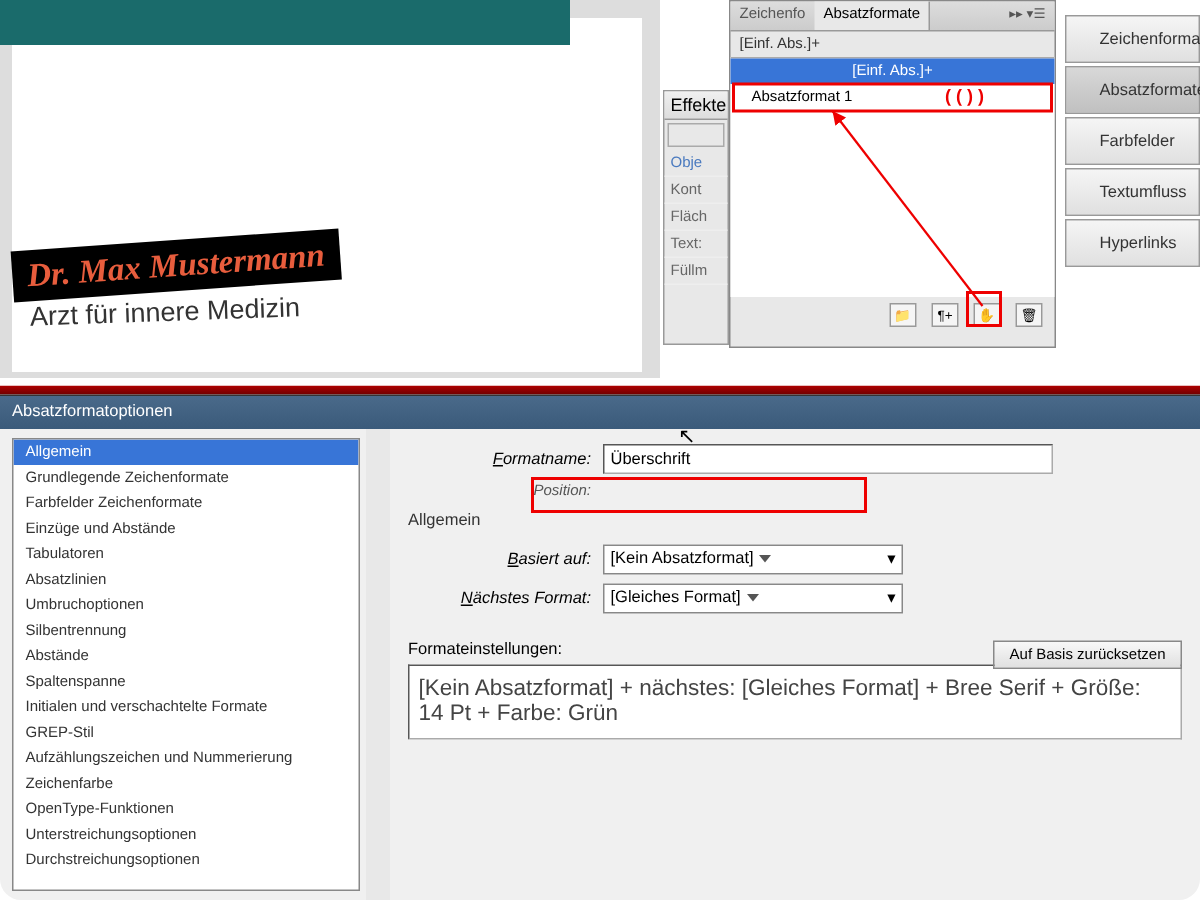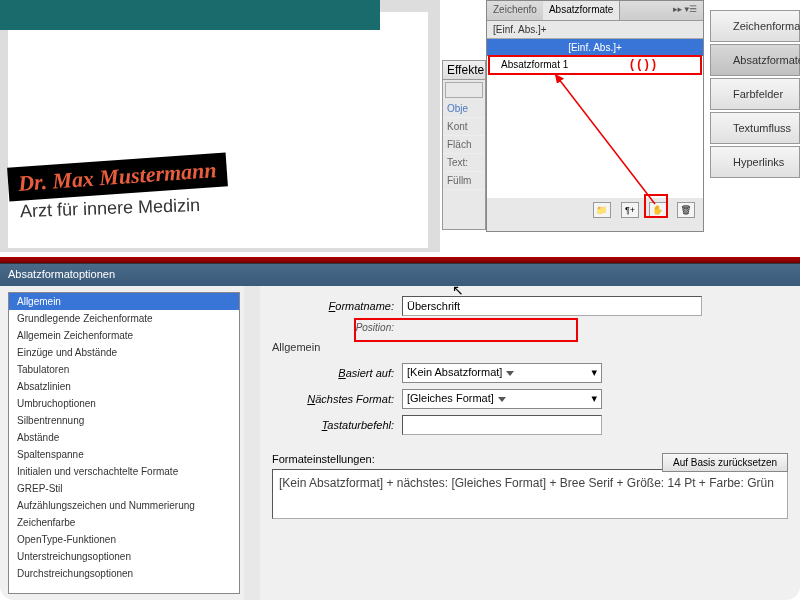--- a/index.html
+++ b/index.html
@@ -56,21 +56,21 @@
 .form-row { display: flex; align-items: center; margin-bottom: 6px; }
 .form-label { width: 130px; text-align: right; padding-right: 8px; font-size: 11px; font-style: italic; }
 .form-label u { text-decoration: underline; }
 .form-input { border: 1px inset #aaa; padding: 2px 4px; font-size: 11px; height: 20px; background: #fff; }
 .form-select { border: 1px solid #888; padding: 2px 4px; font-size: 11px; height: 20px; width: 200px; background: #fff; }
 .form-select::after { content: "▾"; float: right; }
 
 .red-box-name { position: absolute; border: 2px solid #e00; top: 318px; left: 354px; width: 224px; height: 24px; pointer-events: none; }
 
 .section-h { font-size: 11px; color: #333; margin: 8px 0 10px 0; }
-.settings-sum { background: #fff; border: 1px inset #aaa; padding: 6px; font-size: 12px; color: #444; margin-top: 4px; height: 50px; }
+.settings-sum { background: #fff; border: 1px inset #aaa; padding: 6px; font-size: 15px; color: #444; margin-top: 4px; height: 50px; }
 .reset-btn { float: right; border: 1px solid #888; background: linear-gradient(#f8f8f8,#e0e0e0); padding: 3px 10px; font-size: 10px; }
 
 .scrollbar { width: 16px; background: #e8e8e8; }
 
 .sel-arrow { display: inline-block; width: 0; height: 0; border-left: 4px solid transparent; border-right: 4px solid transparent; border-top: 5px solid #555; margin-left: 4px; vertical-align: middle; }
 </style>
 </head>
 <body>
 
 <div class="top-area">
@@ -144,21 +144,21 @@
 </div>
 
 <div class="divider"></div>
 
 <div class="dialog">
   <div class="dialog-title">Absatzformatoptionen</div>
   <div class="dialog-body">
     <div class="category-list">
       <div class="cat-item sel">Allgemein</div>
       <div class="cat-item">Grundlegende Zeichenformate</div>
-      <div class="cat-item">Allgemein Zeichenformate</div>
+      <div class="cat-item">Farbfelder Zeichenformate</div>
       <div class="cat-item">Einzüge und Abstände</div>
       <div class="cat-item">Tabulatoren</div>
       <div class="cat-item">Absatzlinien</div>
       <div class="cat-item">Umbruchoptionen</div>
       <div class="cat-item">Silbentrennung</div>
       <div class="cat-item">Abstände</div>
       <div class="cat-item">Spaltenspanne</div>
       <div class="cat-item">Initialen und verschachtelte Formate</div>
       <div class="cat-item">GREP-Stil</div>
       <div class="cat-item">Aufzählungszeichen und Nummerierung</div>
@@ -180,24 +180,20 @@
       <div class="section-h">Allgemein</div>
 
       <div class="form-row">
         <div class="form-label"><u>B</u>asiert auf:</div>
         <div class="form-select"><span>[Kein Absatzformat]</span><span class="sel-arrow"></span></div>
       </div>
       <div class="form-row">
         <div class="form-label"><u>N</u>ächstes Format:</div>
         <div class="form-select"><span>[Gleiches Format]</span><span class="sel-arrow"></span></div>
       </div>
-      <div class="form-row">
-        <div class="form-label"><u>T</u>astaturbefehl:</div>
-        <input class="form-input" style="width: 200px;" value="">
-      </div>
 
       <div style="margin-top:18px">
         <span>Formateinstellungen:</span>
         <button class="reset-btn">Auf Basis zurücksetzen</button>
       </div>
       <div class="settings-sum">[Kein Absatzformat] + nächstes: [Gleiches Format] + Bree Serif + Größe: 14 Pt + Farbe: Grün</div>
     </div>
   </div>
 </div>
 

